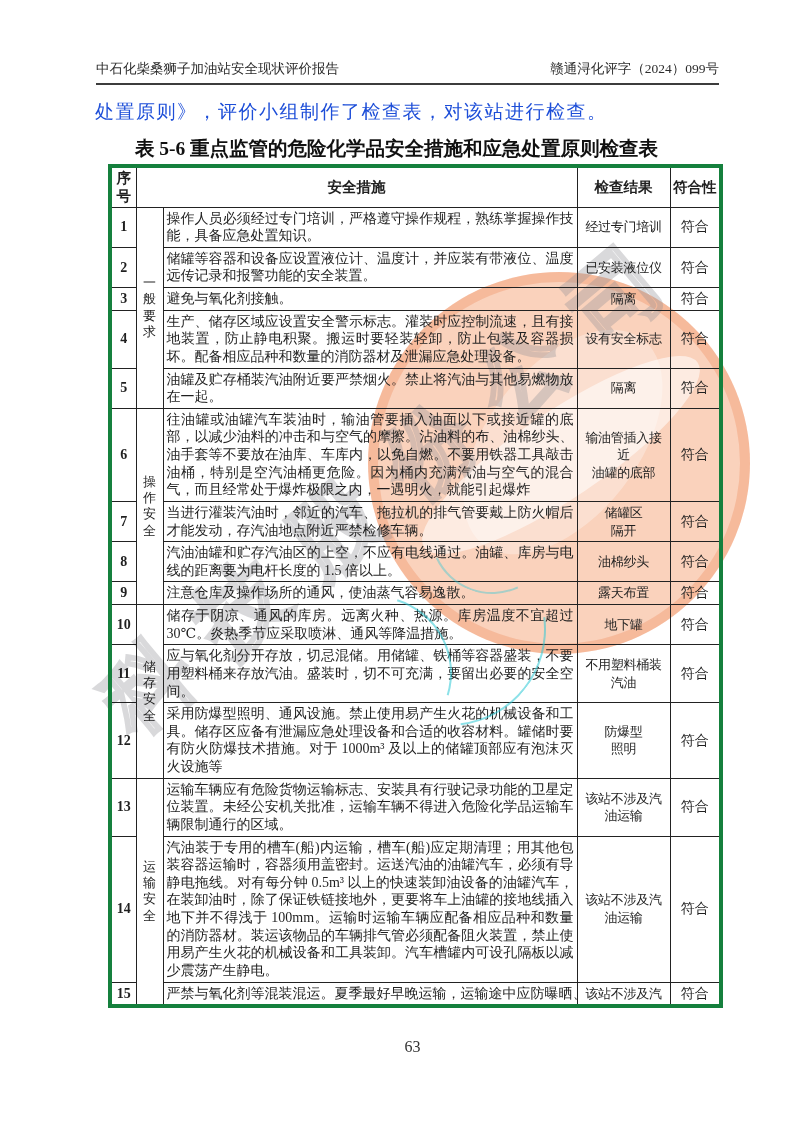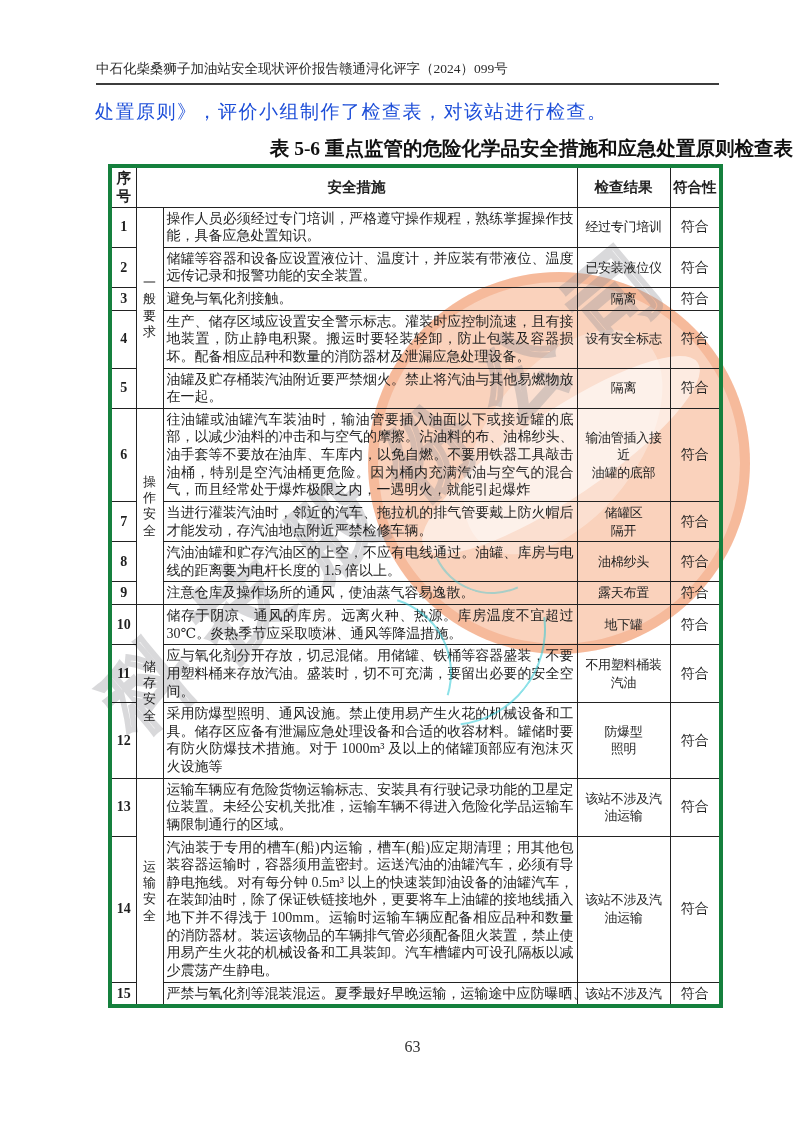--- a/index.html
+++ b/index.html
@@ -8,36 +8,36 @@
     width:793px;height:1122px;
     margin:0 auto;
     background:#ffffff;
     overflow:hidden;
     font-family:"Liberation Serif","DejaVu Serif",serif;
     color:#1f1f1f;
   }
   
   .doc-header{
     position:absolute;left:96px;right:74px;top:61px;
-    display:flex;align-items:flex-end;
+    display:flex;justify-content:space-between;align-items:flex-end;
     font-size:13.5px;line-height:1.2;
     border-bottom:2px solid #3c3c3c;
     padding-bottom:6px;
     color:#2c2c2c;
   }
   
   .intro{
     position:absolute;left:95px;top:99px;right:70px;
     font-size:19px;letter-spacing:1.5px;
     color:#1d4ed8;
   }
   
   .tbl-title{
     position:absolute;left:0;top:135px;width:100%;
-    text-align:right;font-weight:bold;font-size:19.5px;
+    text-align:center;font-weight:bold;font-size:19.5px;
     color:#111;
   }
   
   table.checklist{
     position:absolute;left:108px;top:164px;
     width:611px;
     border-collapse:collapse;table-layout:fixed;
     font-size:14px;line-height:1.26;
     z-index:2;
   }

